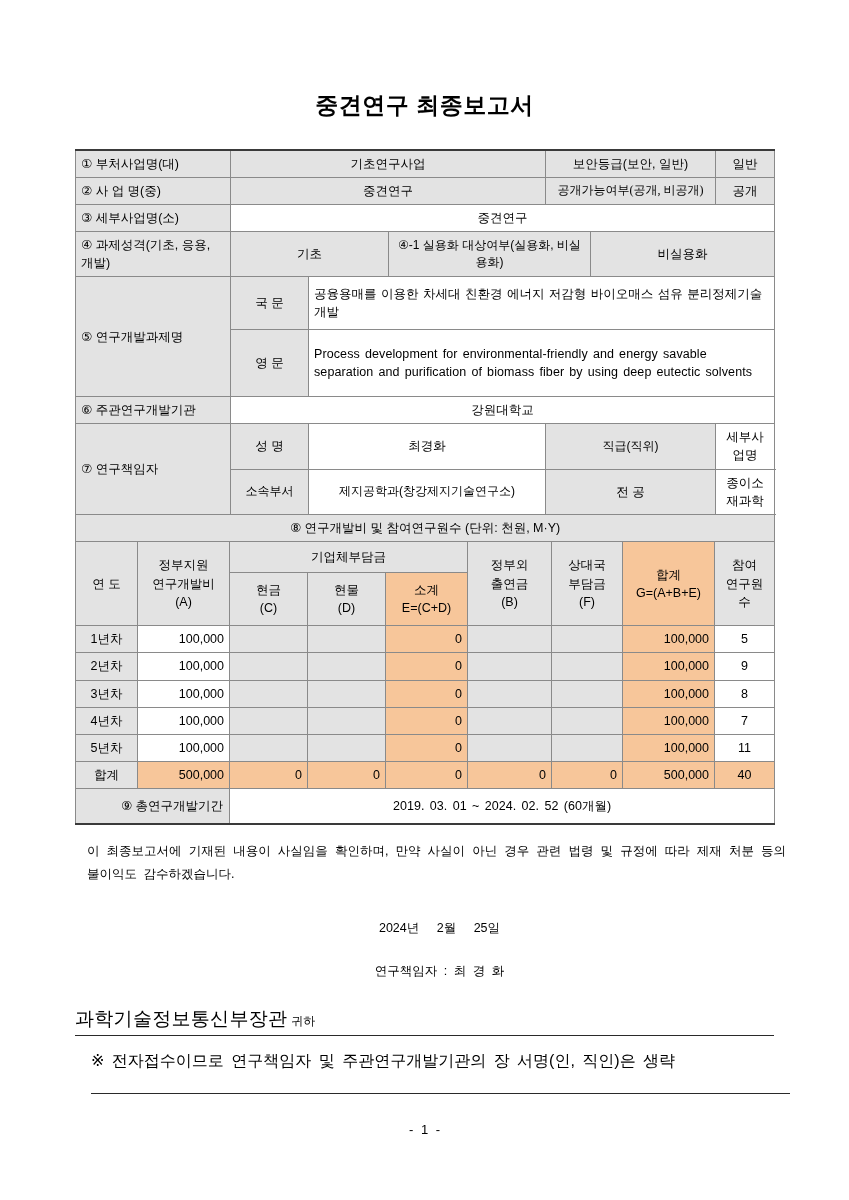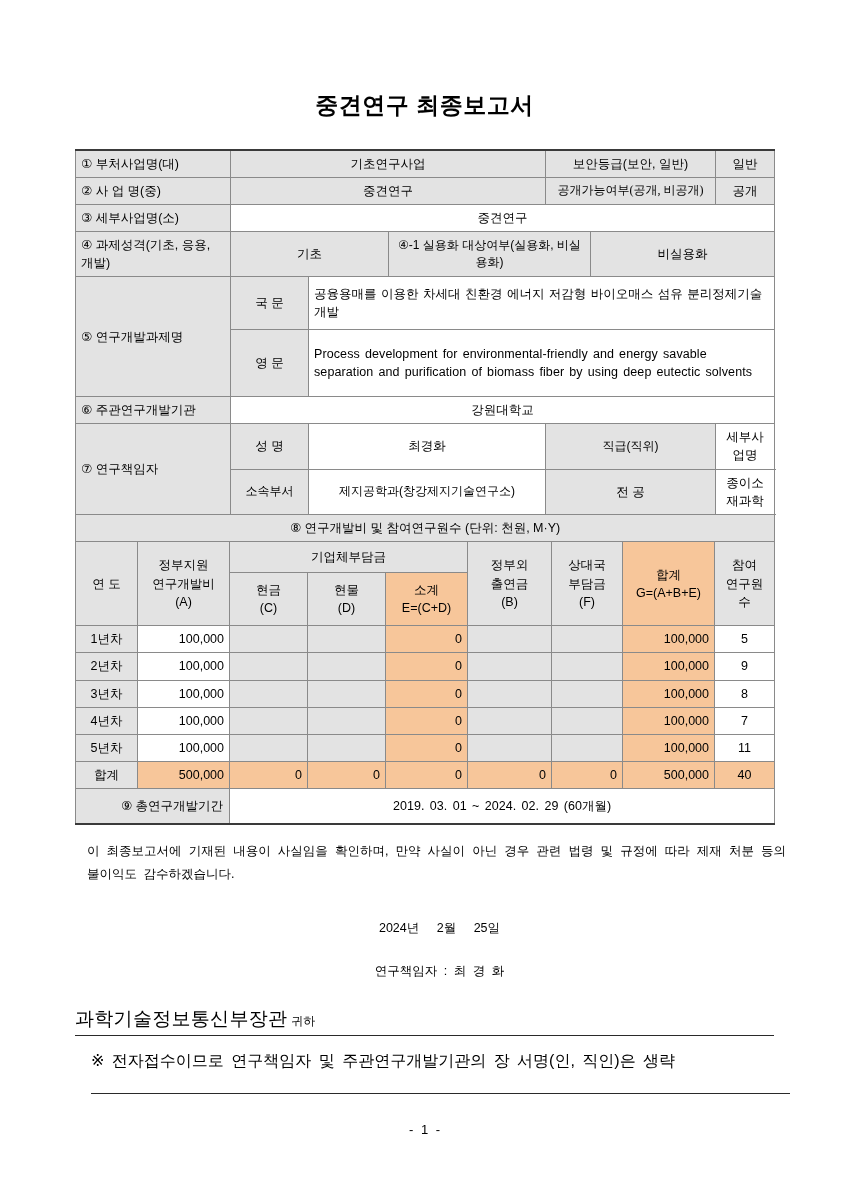--- a/index.html
+++ b/index.html
@@ -335,21 +335,21 @@
       <td class="orange num">0</td>
       <td class="orange num">0</td>
       <td class="orange num">0</td>
       <td class="orange num">0</td>
       <td class="orange num">500,000</td>
       <td class="orange ctr">40</td>
     </tr>
 
     <tr>
       <td class="lblc botline" colspan="2" style="font-size:12.5px;padding-left:44px;">⑨ 총연구개발기간</td>
-      <td class="ctr botline" colspan="7" style="padding:8px 0;word-spacing:2px;">2019. 03. 01 ~ 2024. 02. 29 (60개월)</td>
+      <td class="ctr botline" colspan="7" style="padding:8px 0;word-spacing:2px;">2019. 03. 01 ~ 2024. 02. 52 (60개월)</td>
     </tr>
   </tbody>
     </table>
 
   <div class="stmt">이 최종보고서에 기재된 내용이 사실임을 확인하며, 만약 사실이 아닌 경우 관련 법령 및 규정에 따라 제재 처분 등의 불이익도 감수하겠습니다.</div>
 
   <div class="sign-block">
     <div class="sign-date">2024년     2월     25일</div>
     <div class="sign-line">연구책임자 :  최 경 화</div>
   </div>

